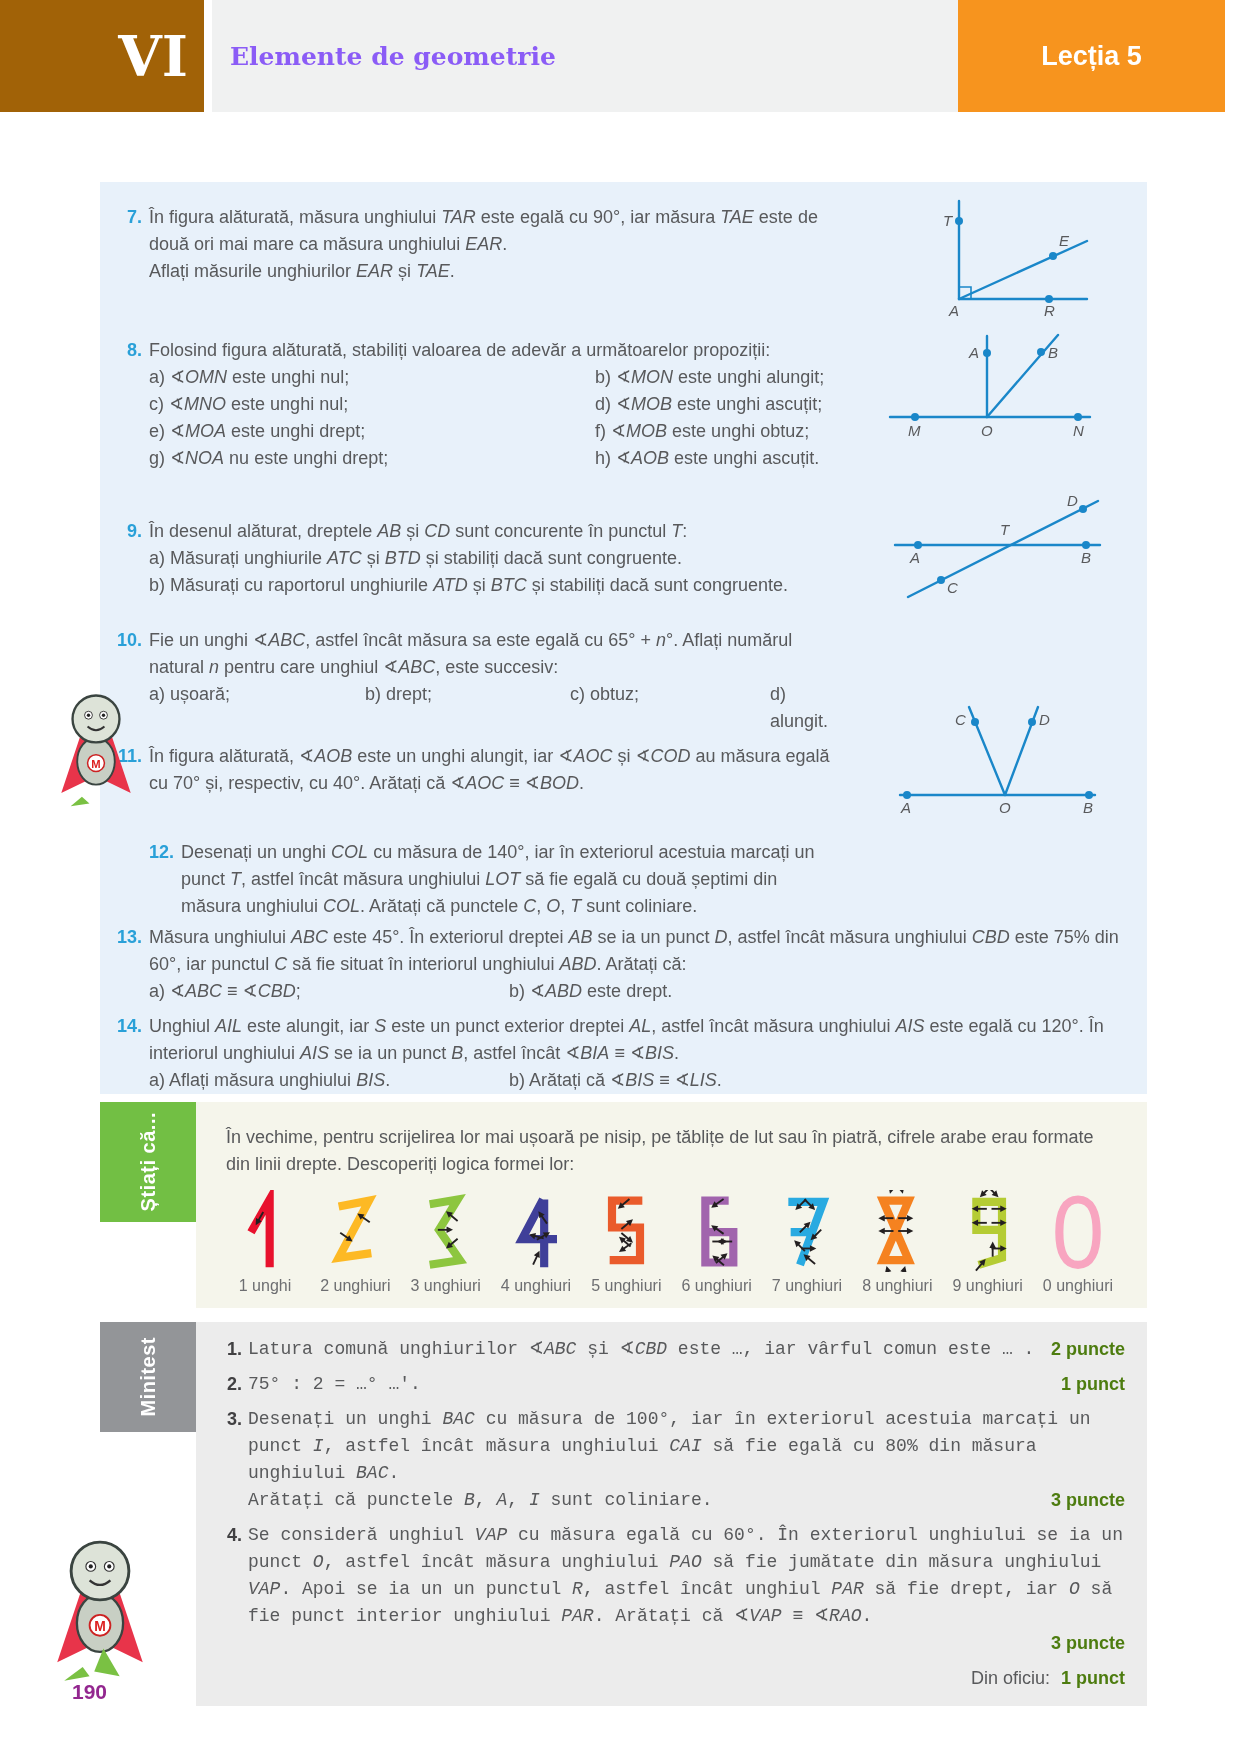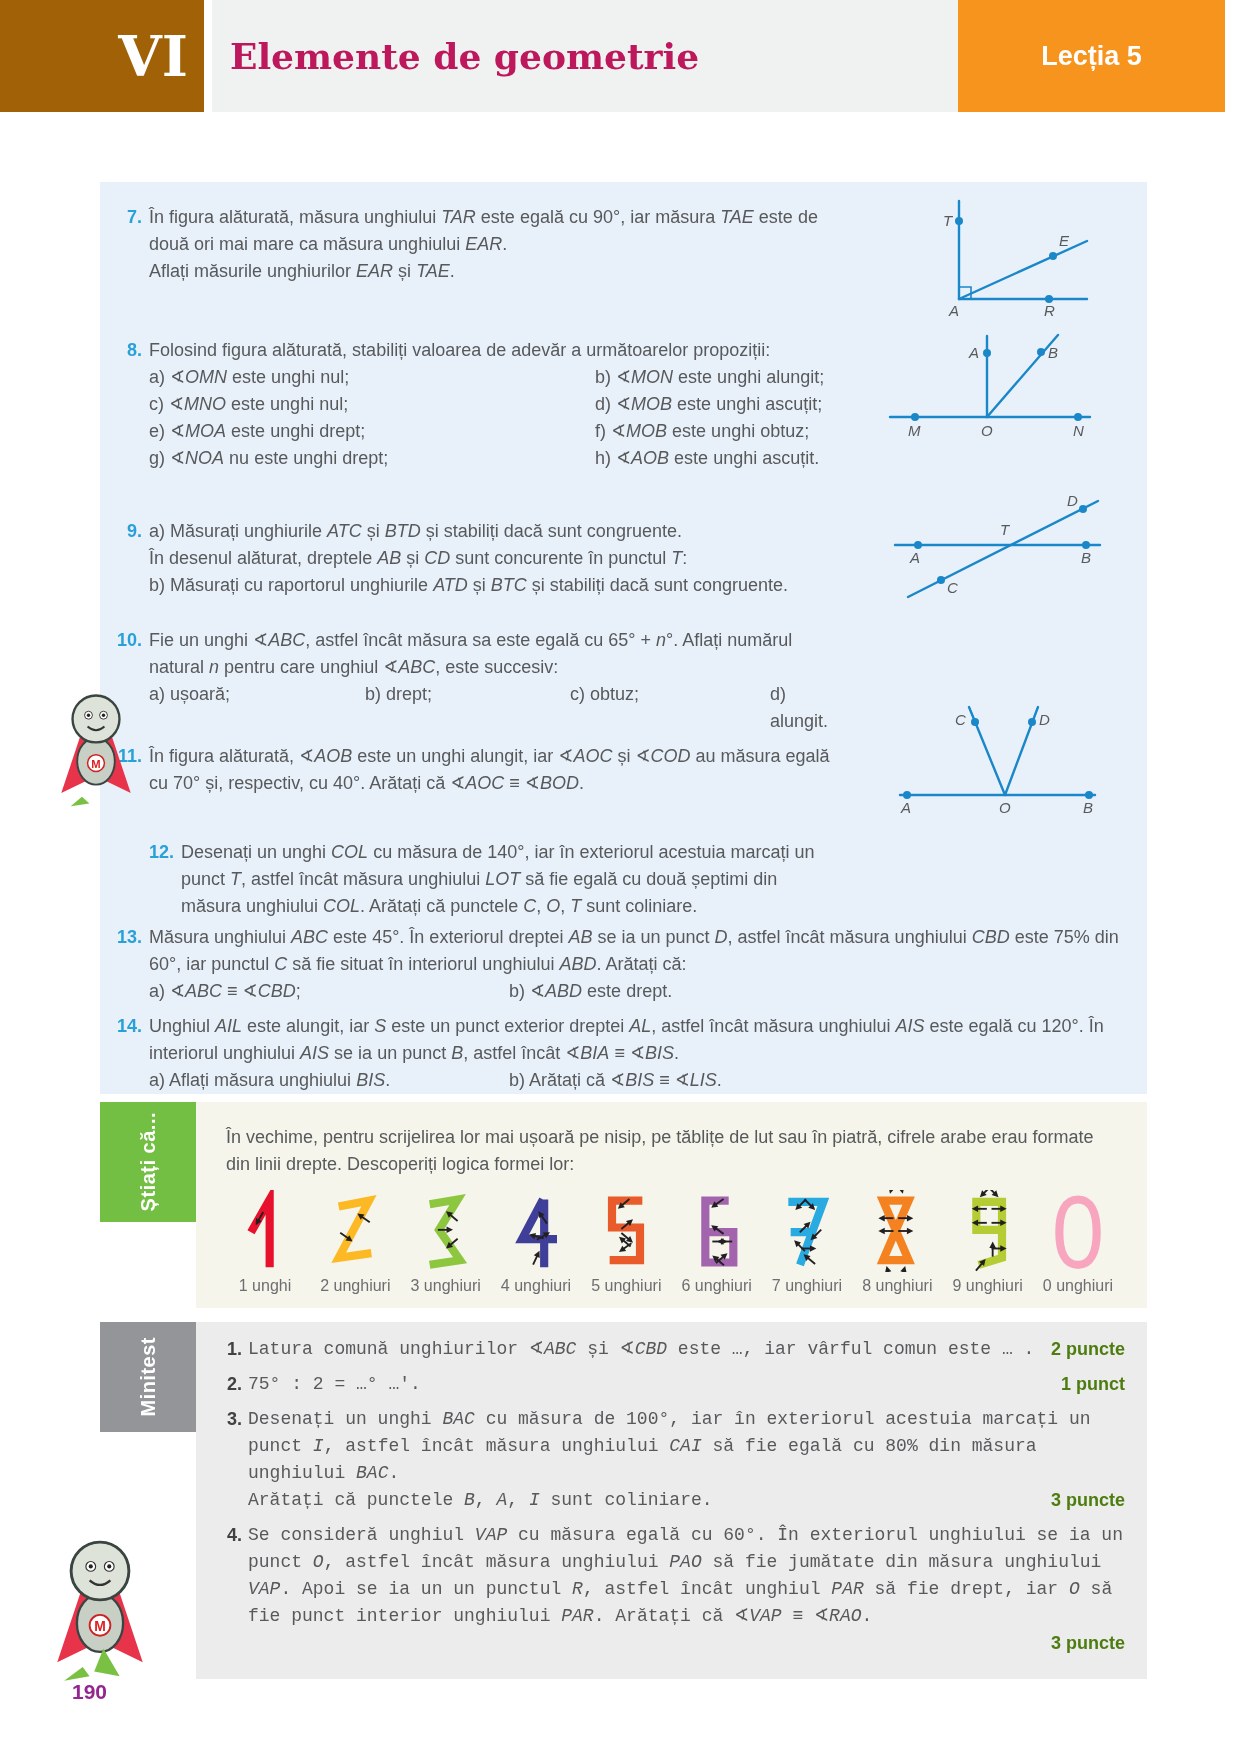--- a/index.html
+++ b/index.html
@@ -9,21 +9,21 @@
     font-family:"Liberation Sans",sans-serif;font-size:18px;line-height:27px;
   }
   
   .header{display:flex;height:112px;position:relative;}
   .chapter-badge{
     width:204px;background:#a16207;color:#fff;display:flex;align-items:center;justify-content:flex-end;
     padding-right:16px;box-sizing:border-box;font-family:"DejaVu Serif","Liberation Serif",serif;
     font-weight:bold;font-size:56px;
   }
   .header-band{flex:1;background:#f0f1f1;margin-left:8px;margin-right:22px;display:flex;align-items:center;padding-left:18px;}
-  .header-title{color:#be185d;font-family:"DejaVu Serif","Liberation Serif",serif;font-weight:bold;font-size:36px;}
+  .header-title{color:#8b5cf6;font-family:"DejaVu Serif","Liberation Serif",serif;font-weight:bold;font-size:25px;}
   .lesson-badge{
     position:absolute;right:22px;top:0;width:267px;height:112px;background:#f7941e;color:#fff;
     display:flex;align-items:center;justify-content:center;font-weight:bold;font-size:27px;
   }
   
   .content{margin:0 100px;}
   .exercises-panel{background:#e8f1fa;position:relative;padding:22px 24px 0 12px;margin-top:70px;}
   .ex{display:flex;margin:0;}
   .ex-num{width:30px;min-width:30px;text-align:right;margin-right:7px;color:#29a0d8;font-weight:bold;}
   .ex-body p{margin:0;}
@@ -113,22 +113,22 @@
           <span>f) ∢<i>MOB</i> este unghi obtuz;</span>
           <span>g) ∢<i>NOA</i> nu este unghi drept;</span>
           <span>h) ∢<i>AOB</i> este unghi ascuțit.</span>
         </div>
       </div>
     </div>
 
     <div class="ex mb28">
       <div class="ex-num">9.</div>
       <div class="ex-body w705">
+        <p>În desenul alăturat, dreptele <i>AB</i> și <i>CD</i> sunt concurente în punctul <i>T</i>:</p>
         <p>a) Măsurați unghiurile <i>ATC</i> și <i>BTD</i> și stabiliți dacă sunt congruente.</p>
-        <p>În desenul alăturat, dreptele <i>AB</i> și <i>CD</i> sunt concurente în punctul <i>T</i>:</p>
         <p>b) Măsurați cu raportorul unghiurile <i>ATD</i> și <i>BTC</i> și stabiliți dacă sunt congruente.</p>
       </div>
     </div>
 
     <div class="ex mb8">
       <div class="ex-num">10.</div>
       <div class="ex-body w700">
         <p>Fie un unghi ∢<i>ABC</i>, astfel încât măsura sa este egală cu 65° + <i>n</i>°. Aflați numărul natural <i>n</i> pentru care unghiul ∢<i>ABC</i>, este succesiv:</p>
         <div class="opts opts-4">
           <span>a) ușoară;</span>
@@ -521,20 +521,24 @@
       <div class="mt-item">
         <div class="mt-row">
           <span class="mt-num">4.</span>
           <span class="mt-text">Se consideră unghiul <i>VAP</i> cu măsura egală cu 60°. În exteriorul unghiului se ia un punct <i>O</i>, astfel încât măsura unghiului <i>PAO</i> să fie jumătate din măsura unghiului <i>VAP</i>. Apoi se ia un un punctul <i>R</i>, astfel încât unghiul <i>PAR</i> să fie drept, iar <i>O</i> să fie punct interior unghiului <i>PAR</i>. Arătați că ∢<i>VAP</i> ≡ ∢<i>RAO</i>.</span>
         </div>
         <div class="mt-points-line">
           <span class="mt-points">3 puncte</span>
         </div>
       </div>
 
+      <div class="mt-footer">
+        <span>Din oficiu:</span>
+        <span class="mt-points">1 punct</span>
+      </div>
     </div>
   </div>
 </div>
 
 <svg class="mascot mascot-1" viewBox="0 0 90 130">
   <path d="M28 52 L8 112 L45 94 L82 112 L62 52 Z" fill="#e8344a"></path>
   <ellipse cx="45" cy="78" rx="20" ry="25" fill="#c8cfc4" stroke="#3a4440" stroke-width="2"></ellipse>
   <circle cx="45" cy="33" r="25" fill="#dde3d8" stroke="#3a4440" stroke-width="2.5"></circle>
   <circle cx="37" cy="29" r="4.2" fill="#fff" stroke="#333" stroke-width="1"></circle>
     <circle cx="37" cy="29" r="1.8" fill="#222"></circle>

